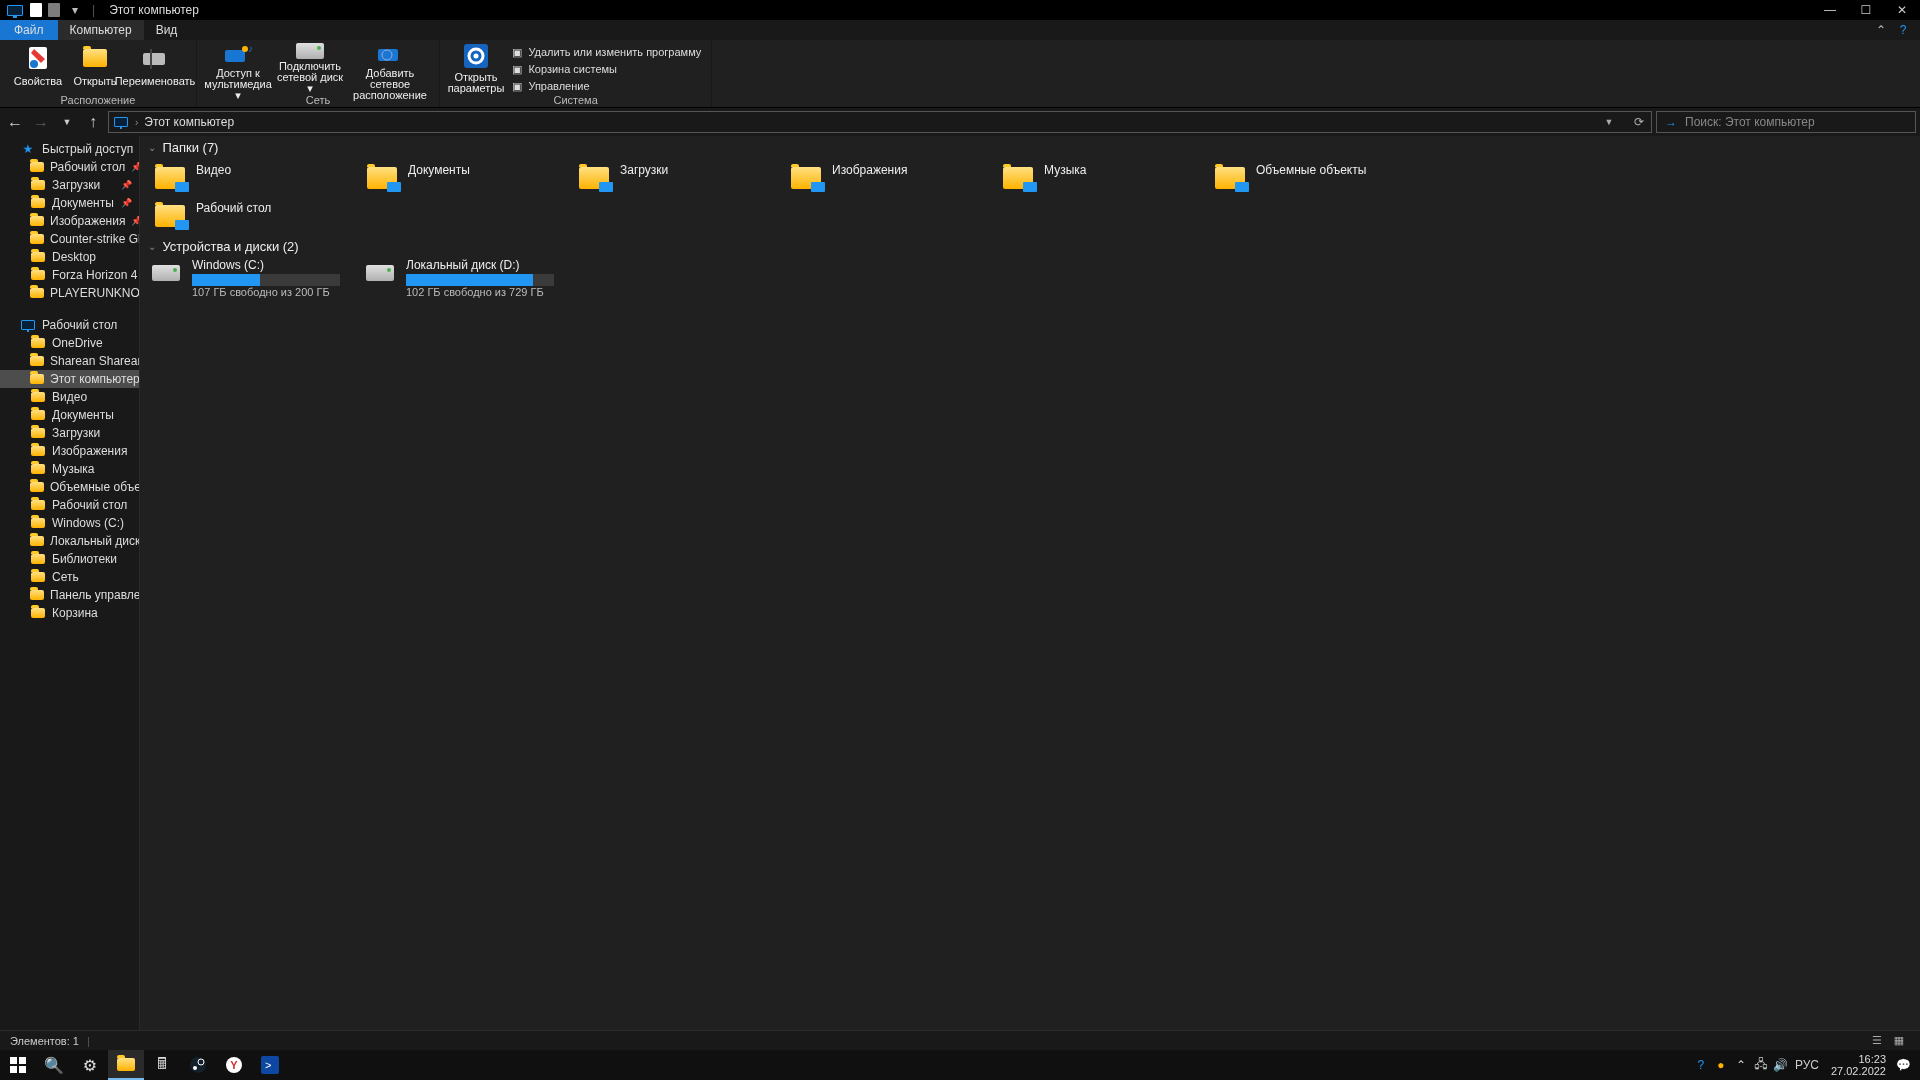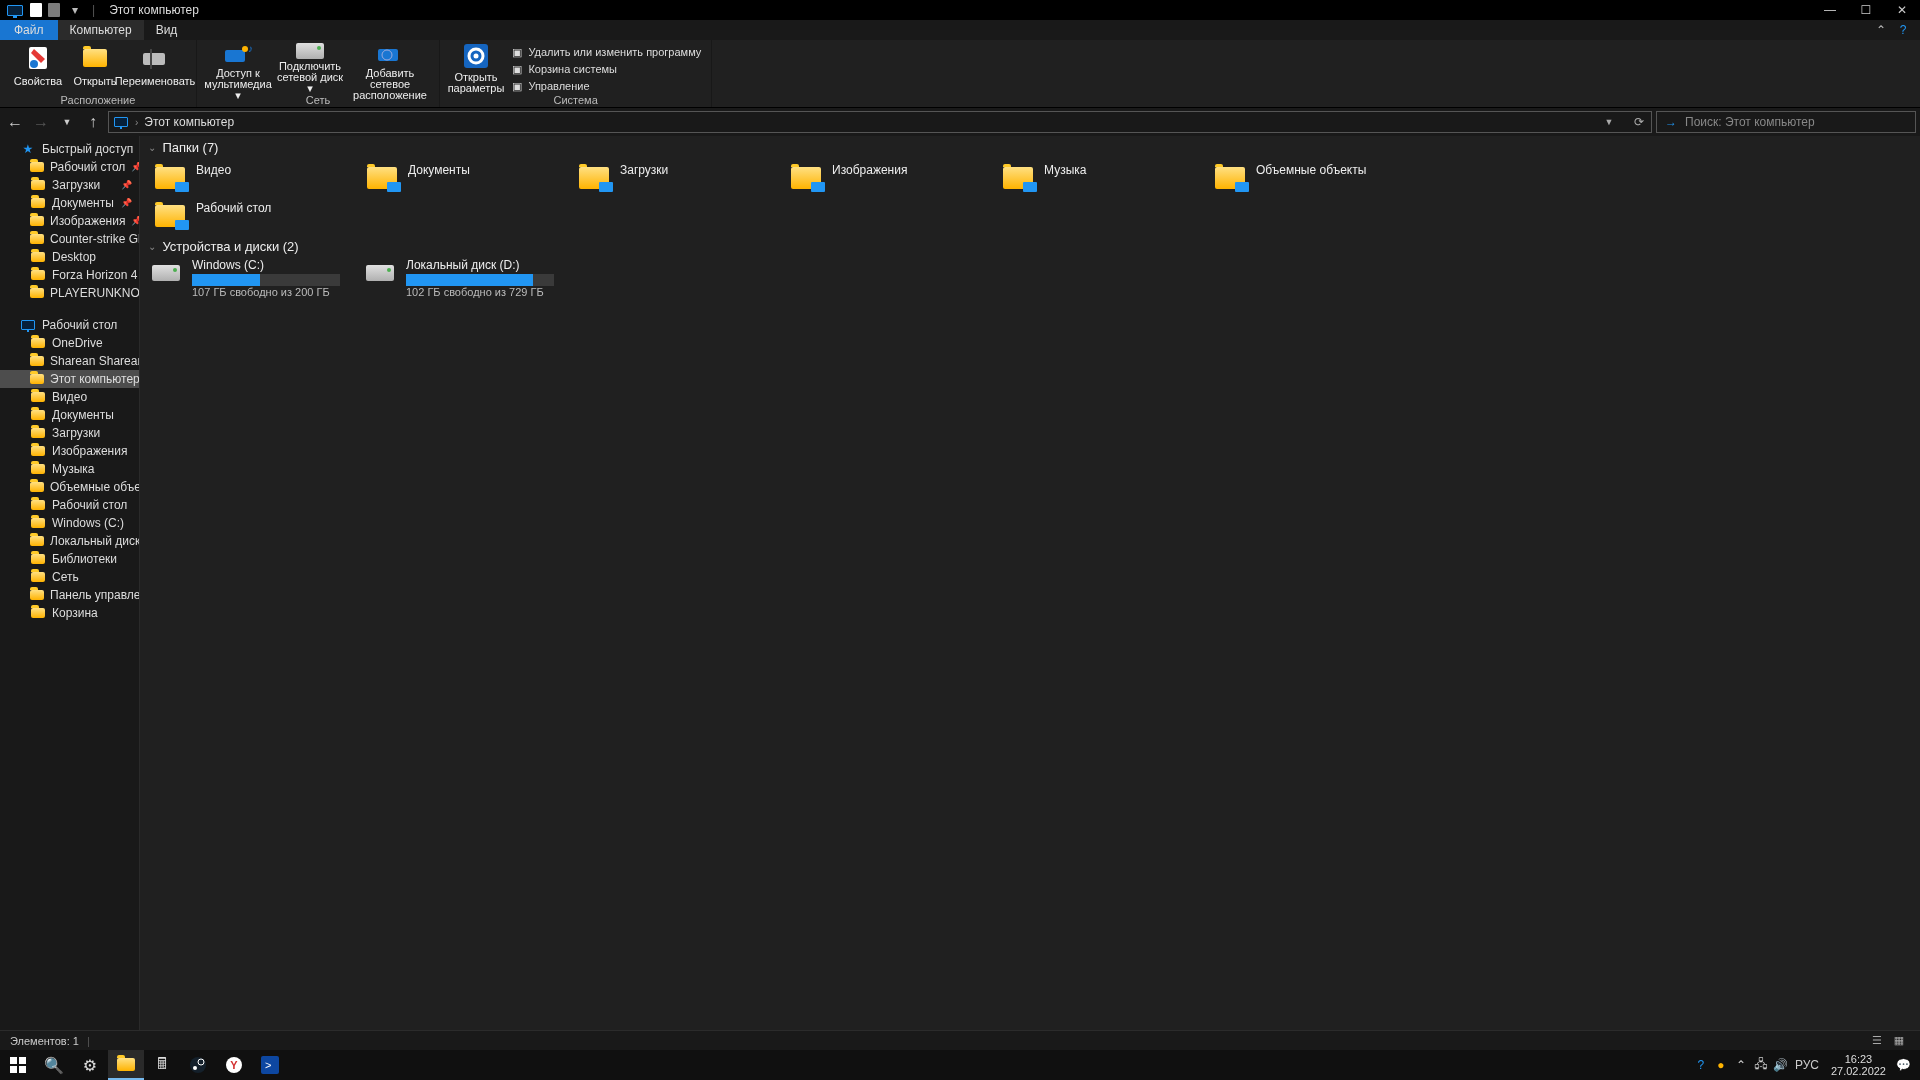--- a/index.html
+++ b/index.html
@@ -75,21 +75,21 @@
 
 .status { position:absolute; left:0; right:0; bottom:30px; height:20px; background:#191919; border-top:1px solid #2b2b2b; display:flex; align-items:center; font-size:11px; color:#ccc; padding:0 10px; }
 .status .spacer { flex:1; }
 .status .view-btn { width:22px; display:flex; align-items:center; justify-content:center; color:#aaa; }
 
 
 .taskbar { position:absolute; left:0; right:0; bottom:0; height:30px; background:#101010; display:flex; align-items:center; }
 .tb-btn { width:36px; height:30px; display:flex; align-items:center; justify-content:center; color:#ddd; }
 .tb-btn.active { border-bottom:2px solid #76b9ed; background:#2a2a2a; }
 .taskbar .spacer { flex:1; }
-.clock { font-size:11px; color:#ddd; text-align:center; line-height:12px; padding:0 8px; }
+.clock { font-size:11px; color:#ddd; text-align:right; line-height:12px; padding:0 8px; }
 .tray-ico { width:20px; height:30px; display:flex; align-items:center; justify-content:center; color:#ccc; font-size:12px; }
 
 
 .i-monitor { width:16px; height:11px; border:1px solid #2196f3; border-radius:1px; position:relative; background:#06203a;}
 .i-monitor::after{content:"";position:absolute;left:5px;right:5px;bottom:-3px;height:2px;background:#2196f3;}
 .i-fold { width:18px; height:13px; background:linear-gradient(#ffe082,#ffb300); border-radius:2px; position:relative;}
 .i-fold::before{content:"";position:absolute;top:-3px;left:0;width:8px;height:3px;background:#ffca28;border-radius:2px 2px 0 0;}
 .i-drive { width:28px; height:16px; background:linear-gradient(#e0e0e0,#b0b0b0); border-radius:2px; position:relative;}
 .i-drive::after{content:"";position:absolute;right:3px;top:3px;width:4px;height:4px;border-radius:50%;background:#4caf50;}
 </style>

